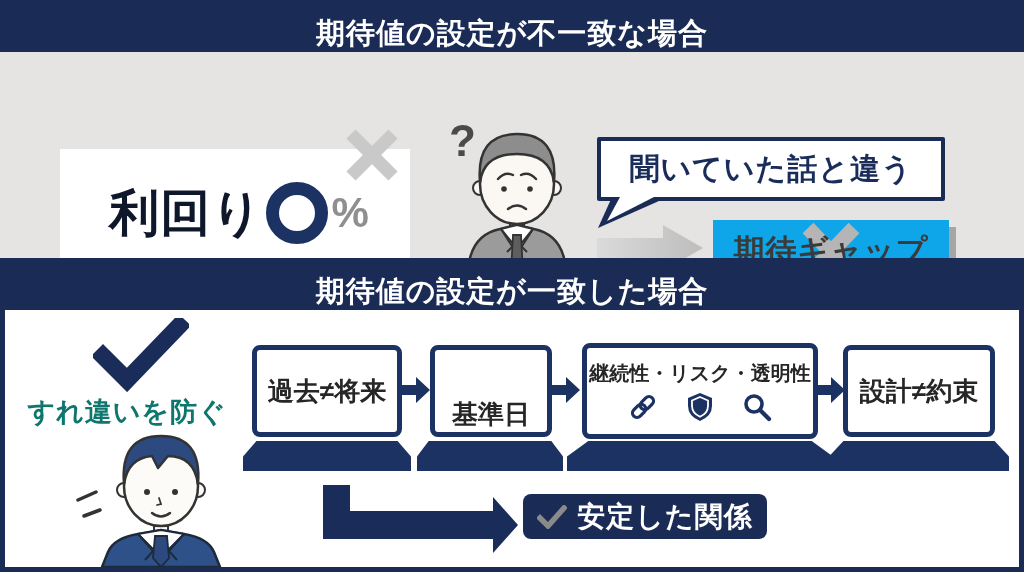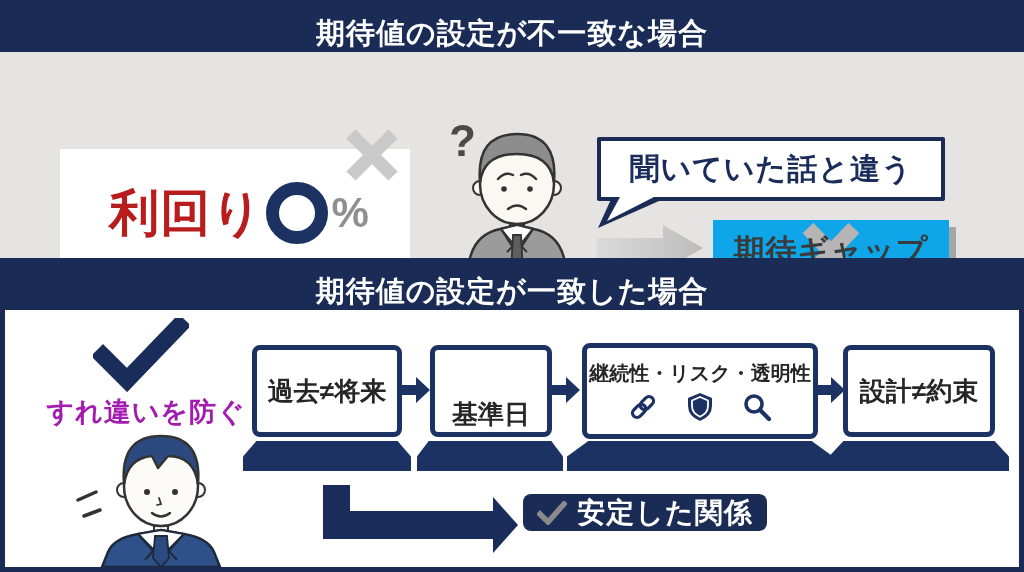--- a/index.html
+++ b/index.html
@@ -12,21 +12,21 @@
   .top-title-bar{
     position:absolute;left:0;top:0;width:1024px;height:68px;
     background:#1a2b55;display:flex;align-items:center;justify-content:center;
   }
   .bar-title{color:#fff;font-size:29px;font-weight:bold;letter-spacing:1px;}
   .top-body{position:absolute;left:0;top:52px;width:1024px;height:206px;background:#e5e4e2;}
   .yield-card{
     position:absolute;left:60px;top:97px;width:350px;height:128px;background:#ffffff;
     display:flex;align-items:center;justify-content:center;
   }
-  .yield-text{font-size:50px;font-weight:bold;color:#b91c1c;letter-spacing:1px;margin-left:8px;}
+  .yield-text{font-size:50px;font-weight:bold;color:#0f172a;letter-spacing:1px;margin-left:8px;}
   .yield-ring{
     display:inline-block;width:36px;height:36px;border:13px solid #1b3263;
     border-radius:50%;margin:0 3px;vertical-align:-8px;
   }
   .yield-pct{font-size:42px;font-weight:bold;color:#8f8f8f;}
   .x-mark-card{position:absolute;left:343px;top:74px;}
   .question-mark{
     position:absolute;left:449px;top:64px;font-size:44px;font-weight:bold;color:#4a4a4a;
   }
   .person-top-svg{position:absolute;left:452px;top:74px;}
@@ -46,22 +46,22 @@
   .gap-label{position:relative;color:#3a3a3a;font-size:31px;font-weight:bold;letter-spacing:1px;}
   
   .bottom-wrap{position:absolute;left:0;top:258px;width:1024px;height:314px;background:#1a2b55;}
   .bottom-title-bar{
     position:absolute;left:0;top:0;width:1024px;height:68px;
     display:flex;align-items:center;justify-content:center;
   }
   .bottom-panel{position:absolute;left:5px;top:52px;width:1014px;height:257px;background:#ffffff;}
   .big-check{position:absolute;left:88px;top:8px;}
   .check-label{
-    position:absolute;left:23px;top:84px;width:236px;text-align:center;
-    color:#a21caf;font-size:27px;font-weight:bold;letter-spacing:1px;
+    position:absolute;left:4px;top:84px;width:236px;text-align:center;
+    color:#0f766e;font-size:27px;font-weight:bold;letter-spacing:1px;
   }
   .person-bottom-svg{position:absolute;left:55px;top:118px;}
   .laptop-screen{
     position:absolute;background:#fff;border:5px solid #1b3263;border-radius:8px;
     box-sizing:border-box;display:flex;flex-direction:column;align-items:center;justify-content:center;
   }
   .screen-label{color:#262626;font-weight:bold;}
   #screen-1{left:247px;top:35px;width:150px;height:92px;}
   #screen-2{left:425px;top:35px;width:122px;height:92px;justify-content:flex-end;}
   #screen-3{left:577px;top:33px;width:236px;height:96px;}
@@ -76,21 +76,21 @@
   #base-1{left:238px;top:131px;width:168px;}
   #base-2{left:412px;top:131px;width:146px;}
   #base-3{left:562px;top:131px;width:266px;}
   #base-4{left:824px;top:131px;width:180px;}
   .flow-arrow{position:absolute;top:66px;}
   #flow-arrow-1{left:396px;}
   #flow-arrow-2{left:546px;}
   #flow-arrow-3{left:811px;}
   .elbow-arrow{position:absolute;left:318px;top:175px;}
   .result-badge{
-    position:absolute;left:518px;top:184px;width:244px;height:37px;background:#1a2b55;
+    position:absolute;left:518px;top:184px;width:244px;height:45px;background:#1a2b55;
     border-radius:8px;display:flex;align-items:center;justify-content:center;gap:10px;
   }
   .result-label{color:#fff;font-size:28px;font-weight:bold;letter-spacing:1px;}
 </style>
 </head>
 <body>
 
 <div id="stage">
 
   <div class="top-title-bar">

